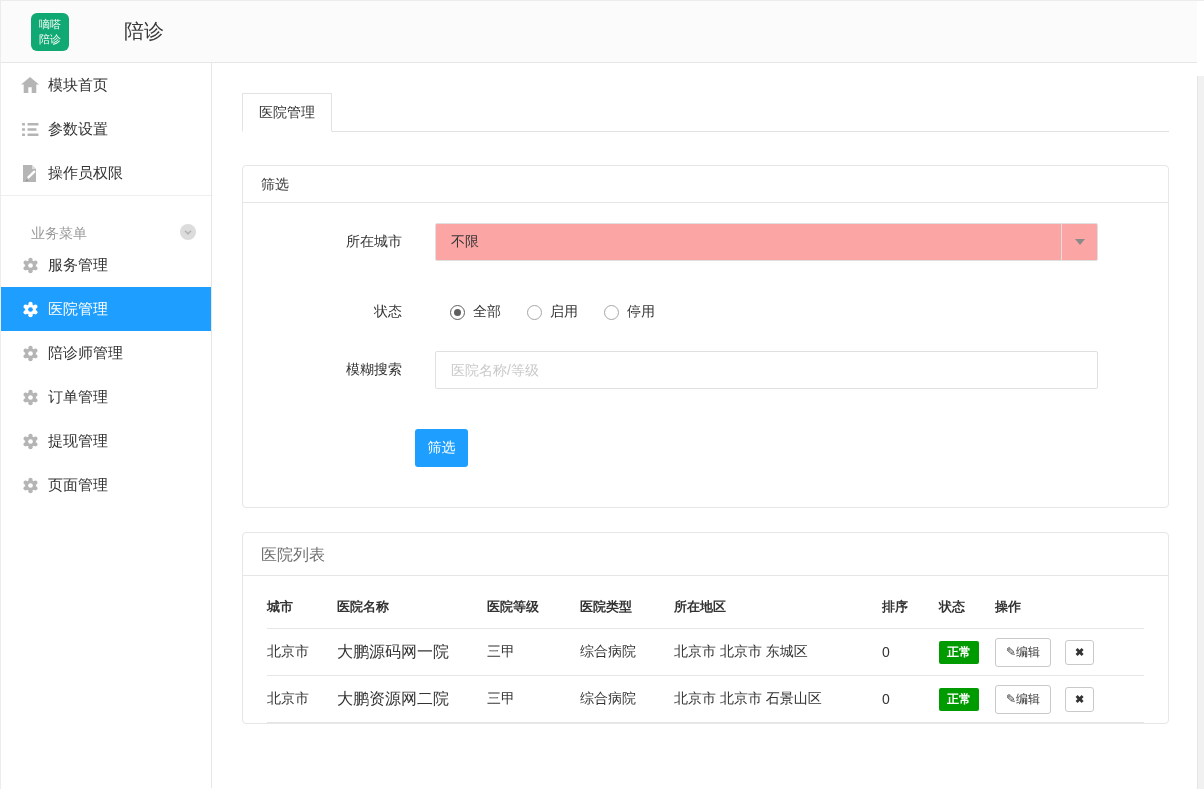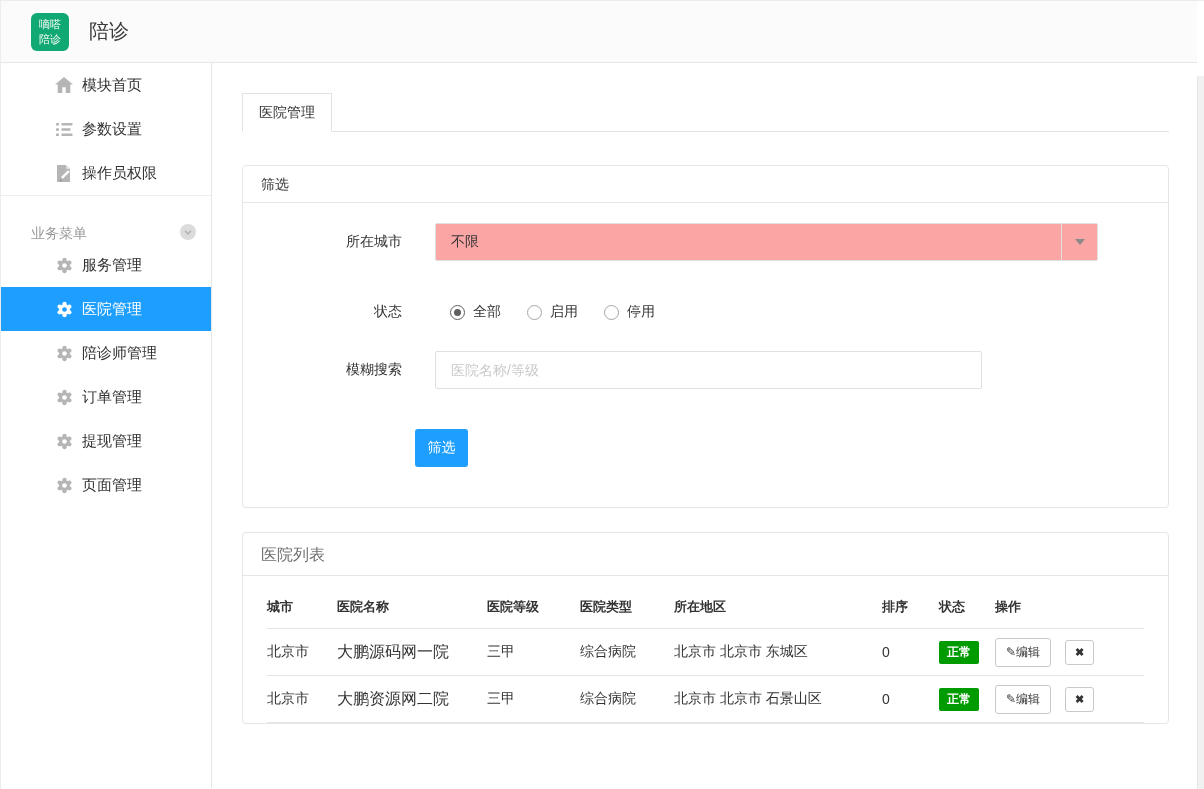--- a/index.html
+++ b/index.html
@@ -2,30 +2,30 @@
 <html><head>
 <meta charset="utf-8">
 <style>
   * { margin:0; padding:0; box-sizing:border-box; }
   html,body { width:1204px; height:789px; background:#fff; overflow:hidden;
     font-family:"Liberation Sans","DejaVu Sans",sans-serif; color:#333; font-size:14px; }
   #page { width:1204px; height:789px; position:relative; border-top:1px solid #ececec; border-left:1px solid #ececec; }
 
   
   .header { height:62px; display:flex; align-items:center; padding-left:30px;
-    background:#fbfbfb; border-bottom:1px solid #e6e6e6; }
+    background:#fbfbfb; border-bottom:1px solid #e6e6e6;gap:35px; }
   .logo { width:38px; height:38px; border-radius:6px; background:#10a974; color:#fff;
     display:flex; flex-direction:column; align-items:center; justify-content:center;
     font-size:11px; line-height:1.35; }
   .app-title { margin-left:20px; font-size:20px; color:#3a3a3a; }
 
   
   .layout { display:flex; height:calc(100% - 63px); }
   .sidebar { width:211px; flex:0 0 211px; border-right:1px solid #e6e6e6; background:#fff; }
-  .side-item { height:44px; display:flex; align-items:center; padding-left:54px; font-size:15px; cursor:default; }
+  .side-item { height:44px; display:flex; align-items:center; padding-left:20px; font-size:15px; cursor:default; }
   .side-item .ic { width:18px; height:18px; margin-right:9px; display:flex; align-items:center; justify-content:center; }
   .side-section { height:48px; display:flex; align-items:flex-end; border-top:1px solid #eee;
     color:#999; padding:0 15px 0 30px; justify-content:space-between; }
   .side-item.active { background:#1E9FFF; color:#fff; }
   .gear-body { fill:#b5b5b5; } .gear-hole { fill:#fff; }
   .active .gear-body { fill:#fff; } .active .gear-hole { fill:#1E9FFF; }
 
   
   .main { flex:1; padding:30px 0 0 30px; background:#fff; }
   .content { width:927px; }
@@ -54,21 +54,21 @@
     border-top:6px solid #8a8a8a; }
 
   .radio-group { display:flex; align-items:center; padding-left:15px; }
   .radio { display:flex; align-items:center; margin-right:26px; cursor:default; }
   .radio-circle { width:15px; height:15px; border-radius:50%; border:1px solid #a6a6a6;
     margin-right:8px; position:relative; background:#fff; }
   .radio-circle.checked { border-color:#5f5f5f; }
   .radio-circle.checked::after { content:''; position:absolute; left:3px; top:3px; right:3px; bottom:3px;
     border-radius:50%; background:#5f5f5f; }
 
-  .text-input { width:547px; height:38px; border:1px solid #e0e0e0; border-radius:2px;
+  .text-input { width:663px; height:38px; border:1px solid #e0e0e0; border-radius:2px;
     padding:8px 15px; font-size:14px; color:#333; outline:none; }
   .text-input::placeholder { color:#c9c9c9; }
 
   .btn-filter { margin-left:148px; width:53px; height:38px; background:#1E9FFF; color:#fff;
     border:none; border-radius:3px; font-size:14px; cursor:pointer; }
 
   .list-card { margin-top:24px; }
   .list-header { height:43px; line-height:43px; padding:0 18px; font-size:16px; color:#6f6f6f;
     border-bottom:1px solid #e6e6e6; }
   table.hospital-table { margin:0 24px; width:calc(100% - 48px); border-collapse:collapse; table-layout:fixed; }

